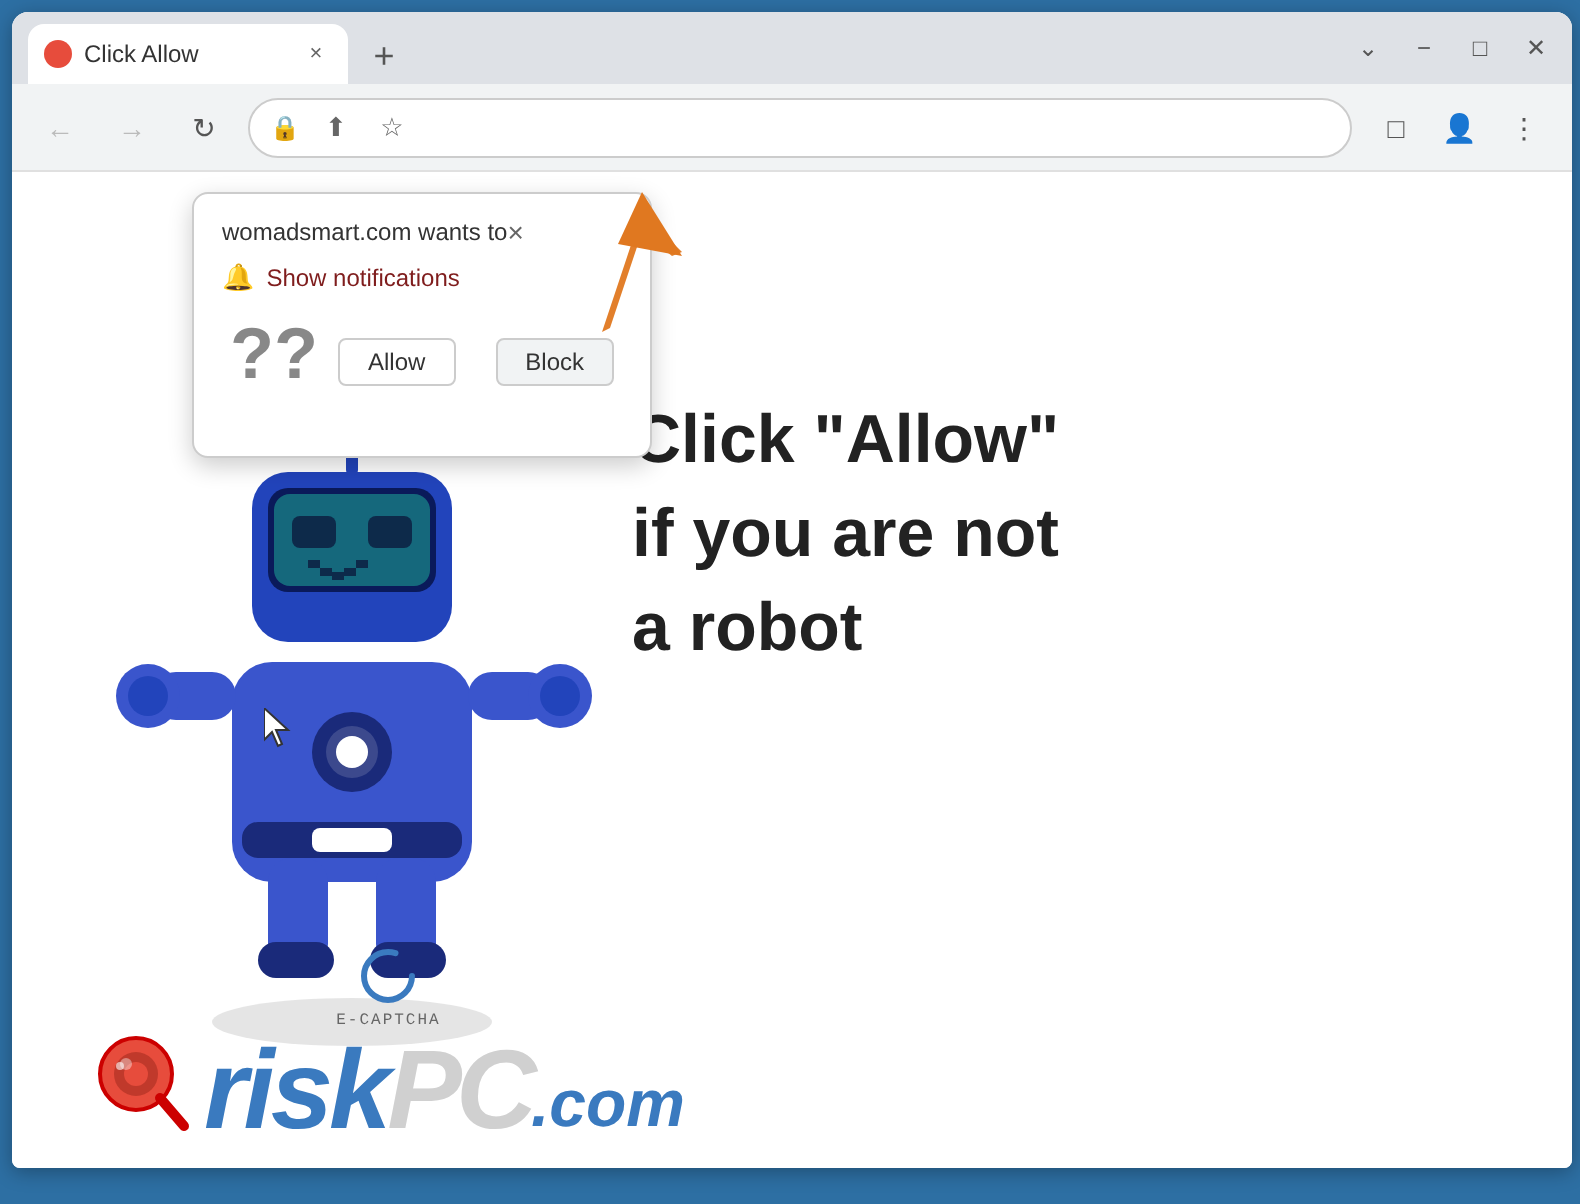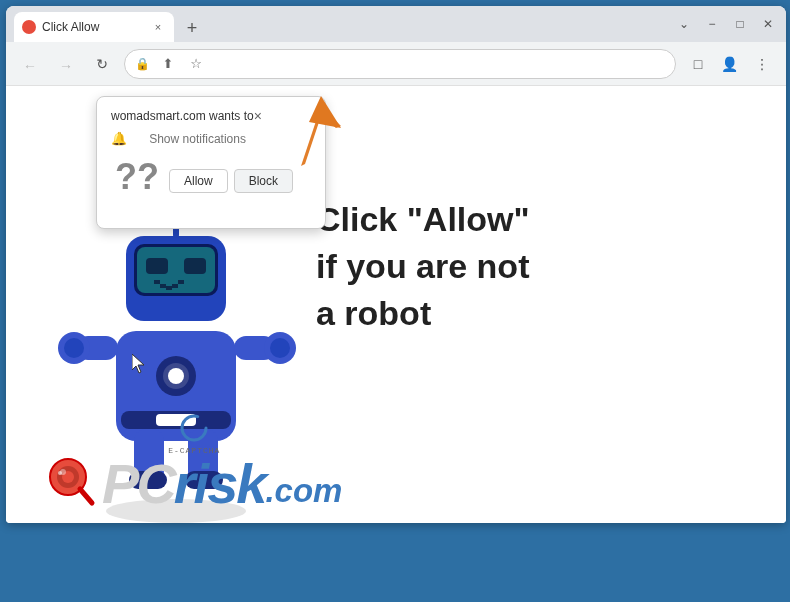--- a/index.html
+++ b/index.html
@@ -7,21 +7,21 @@
       width: 790px;
       height: 602px;
       background: #2d6fa3;
       font-family: 'Segoe UI', Arial, sans-serif;
       overflow: hidden;
     }
 
     
     .window {
       width: 780px;
-      height: 517px;
+      height: 578px;
       margin: 6px;
       background: #fff;
       border-radius: 8px 8px 4px 4px;
       overflow: hidden;
       box-shadow: 0 2px 10px rgba(0,0,0,0.3);
       display: flex;
       flex-direction: column;
     }
 
     
@@ -213,33 +213,32 @@
       align-items: center;
       gap: 6px;
       margin-bottom: 10px;
     }
     .bell-icon {
       color: #555;
       font-size: 13px;
     }
     .notif-label {
       font-size: 12px;
-      color: #737373;
-      margin-left: 16px;
+      color: #7f1d1d;
     }
     .notif-question-marks {
       font-size: 36px;
       color: #888;
       font-weight: bold;
       margin-bottom: 8px;
       padding-left: 4px;
     }
     .notif-buttons {
       display: flex;
-      gap: 6px;
+      gap: 20px;
       justify-content: flex-end;
     }
     .btn-allow {
       background: #fff;
       border: 1px solid #ccc;
       border-radius: 4px;
       padding: 4px 14px;
       font-size: 12px;
       color: #333;
       cursor: pointer;
@@ -465,21 +464,21 @@
           <div style="position:relative; margin-right:6px;">
             <svg width="50" height="54" viewBox="0 0 50 54">
               <circle cx="22" cy="22" r="18" fill="#e74c3c" stroke="#cc0000" stroke-width="2"></circle>
               <circle cx="22" cy="22" r="11" fill="#c0392b"></circle>
               <circle cx="22" cy="22" r="6" fill="#e74c3c"></circle>
               <circle cx="17" cy="17" r="3" fill="#fff" opacity="0.4"></circle>
               <line x1="34" y1="34" x2="46" y2="48" stroke="#cc0000" stroke-width="5" stroke-linecap="round"></line>
               <circle cx="14" cy="18" r="2" fill="#fff" opacity="0.6"></circle>
             </svg>
           </div>
+          <span style="font-size:56px; font-weight:900; color:#3a7abf; font-style:italic; line-height:1; letter-spacing:-2px;">risk</span>
           <span style="font-size:56px; font-weight:900; color:#d0d0d0; font-style:italic; line-height:1; letter-spacing:-3px;">PC</span>
-          <span style="font-size:56px; font-weight:900; color:#3a7abf; font-style:italic; line-height:1; letter-spacing:-2px;">risk</span>
           <span style="font-size:33px; font-weight:900; color:#3a7abf; font-style:italic; line-height:1; align-self:flex-end; padding-bottom:6px;">.com</span>
         </div>
       </div>
 
     </div>
   </div>
 </div>
 
 </body></html>

